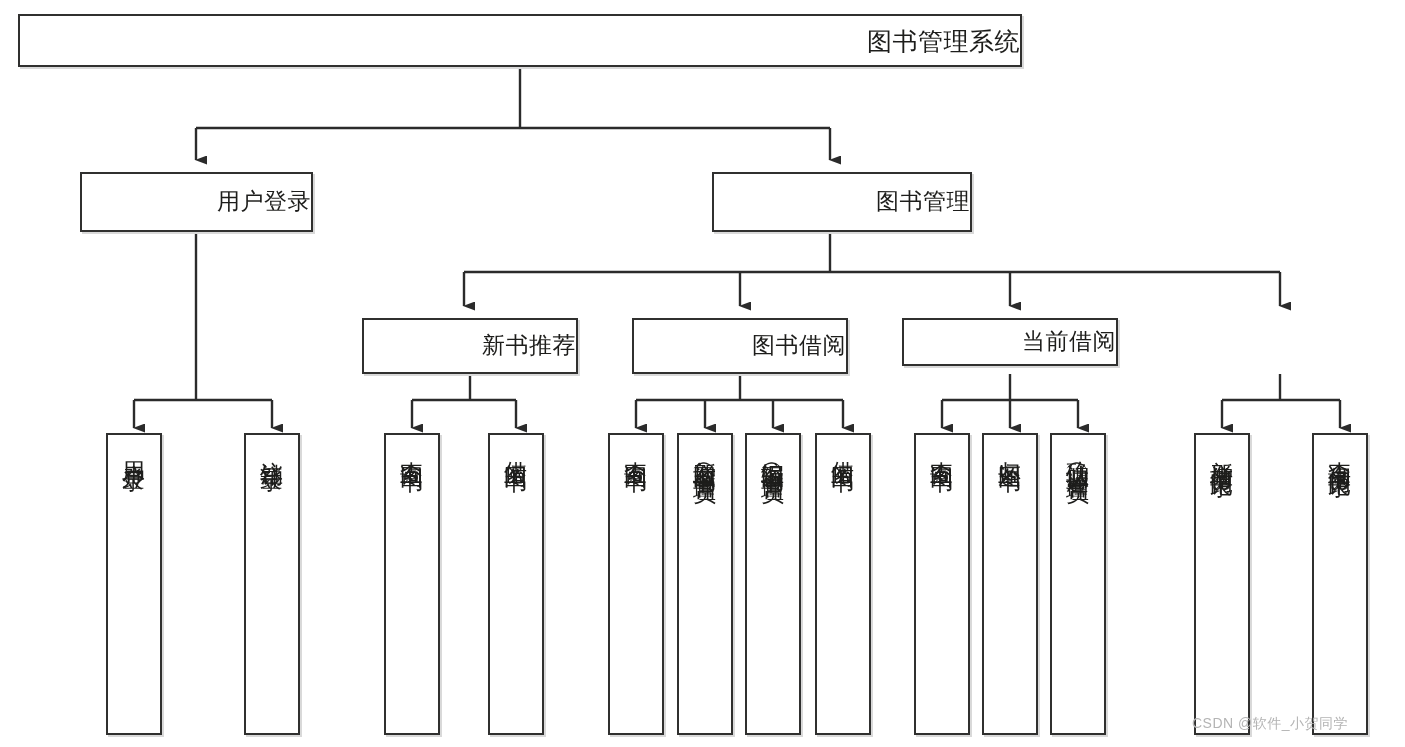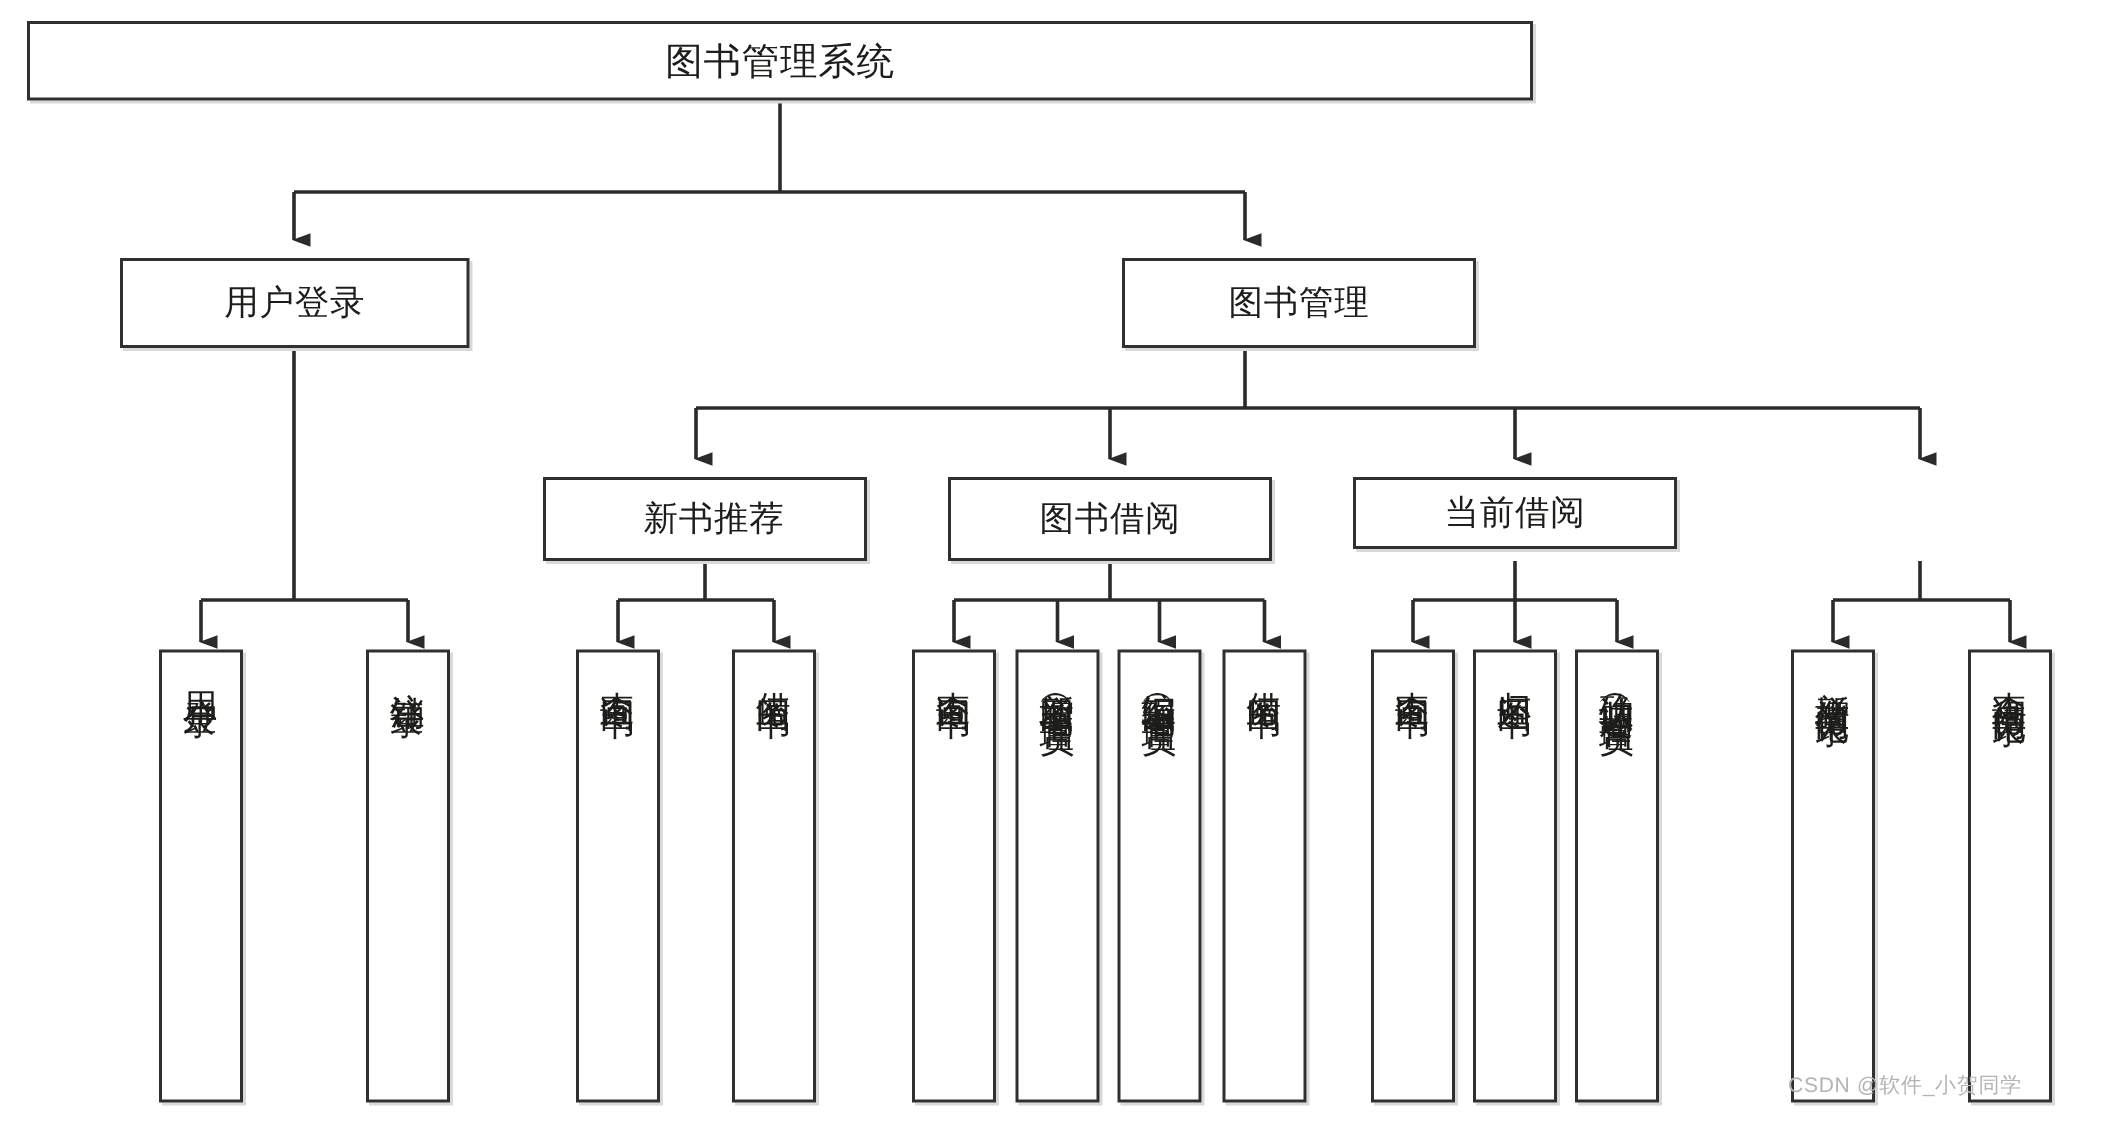--- a/index.html
+++ b/index.html
@@ -26,21 +26,21 @@
     height: 747px;
     pointer-events: none;
   }
   .node {
     position: absolute;
     box-sizing: border-box;
     background: #ffffff;
     border: 2px solid #30302f;
     display: flex;
     align-items: center;
-    justify-content: center;
+    justify-content: flex-end;
     box-shadow: 2px 2px 0 #d9d9d9;
   }
   .node .label {
     color: #1d1d1b;
     text-align: center;
     line-height: 1.12;
     letter-spacing: 0.5px;
   }
   .node.root .label { font-size: 25px; }
   .node.level2 .label { font-size: 23px; }
@@ -121,21 +121,21 @@
     </g>
   </svg>
 
   <div class="node root" style="left:18px; top:14px; width:1004px; height:53px;">
     <span class="label">图书管理系统</span>
   </div>
 
   <div class="node level2" style="left:80px; top:172px; width:233px; height:60px;">
     <span class="label">用户登录</span>
   </div>
-  <div class="node level2" style="left:712px; top:172px; width:236px; height:60px;margin-left:36px;">
+  <div class="node level2" style="left:712px; top:172px; width:260px; height:60px;">
     <span class="label">图书管理</span>
   </div>
 
   <div class="node level3" style="left:362px; top:318px; width:216px; height:56px;padding-left:12px;">
     <span class="label">新书推荐</span>
   </div>
   <div class="node level3" style="left:632px; top:318px; width:216px; height:56px;">
     <span class="label">图书借阅</span>
   </div>
   <div class="node level3" style="left:902px; top:318px; width:216px; height:48px;">

